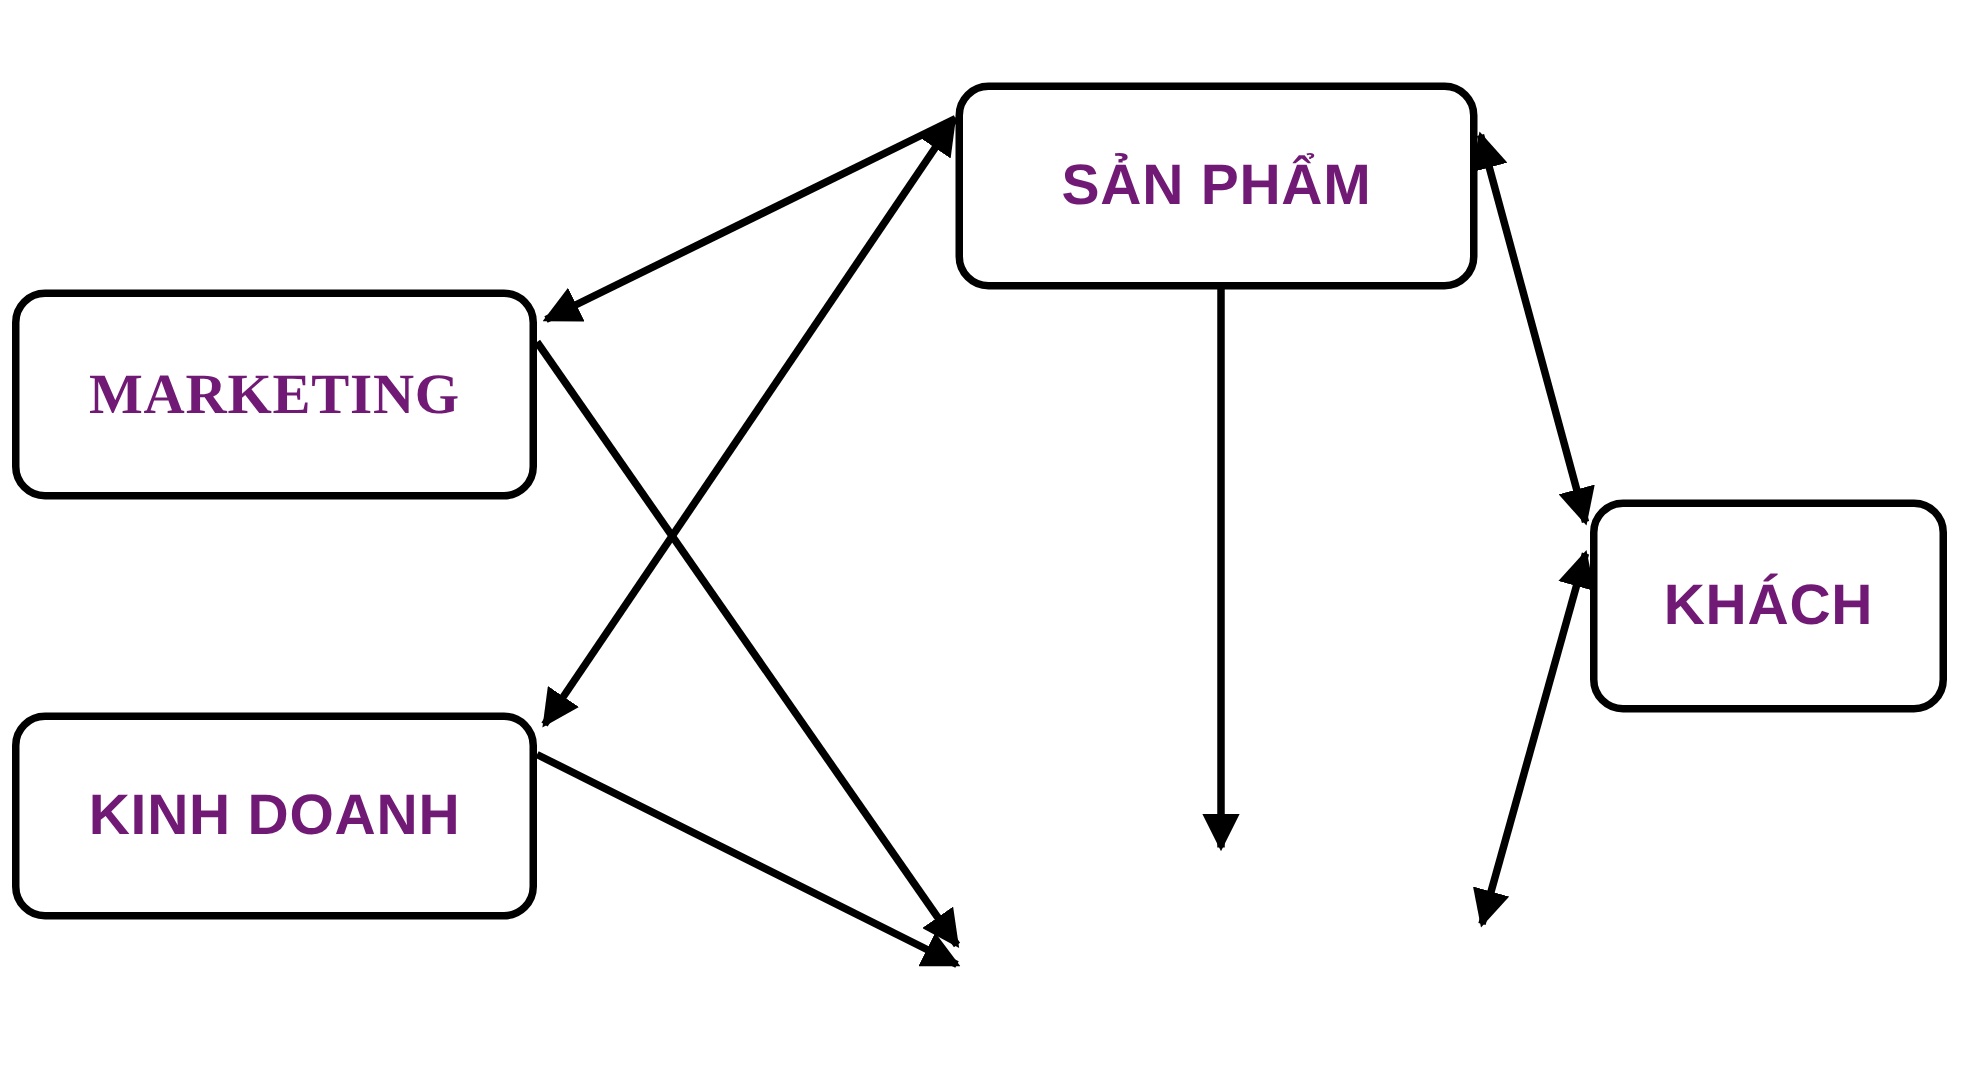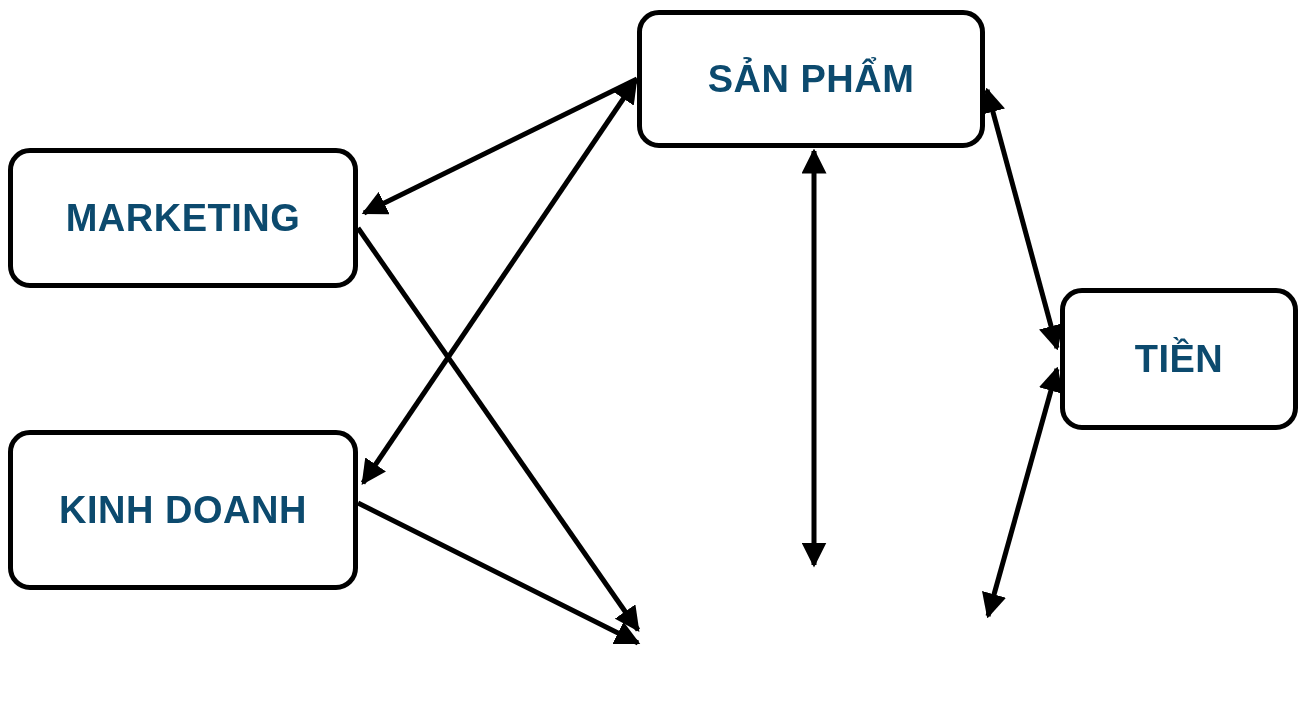--- a/index.html
+++ b/index.html
@@ -26,27 +26,28 @@
     position: absolute;
     box-sizing: border-box;
     background: #ffffff;
     border: 5px solid #000000;
     border-radius: 22px;
     display: flex;
     align-items: center;
     justify-content: center;
     font-weight: bold;
     font-size: 38px;
-    color: #0c4a6e;
+    color: #701a75;
     letter-spacing: 0.5px;
     white-space: nowrap;
+    margin-top: 45px;
   }
   .node-san-pham   { left: 637px;  top: 10px;  width: 348px; height: 138px; }
-  .node-marketing  { left: 8px;    top: 148px; width: 350px; height: 140px; }
-  .node-kinh-doanh { left: 8px;    top: 430px; width: 350px; height: 160px; }
+  .node-marketing  { left: 8px;    top: 148px; width: 350px; height: 140px; font-family: Liberation Serif, serif; }
+  .node-kinh-doanh { left: 8px;    top: 430px; width: 350px; height: 138px; }
   .node-khach-hang { left: 637px;  top: 568px; width: 350px; height: 139px; }
   .node-tien       { left: 1060px; top: 288px; width: 238px; height: 142px; }
   .edge {
     stroke: #000000;
     stroke-width: 5;
     fill: none;
   }
 </style>
 </head>
 <body>
@@ -85,16 +86,16 @@
   <div class="node node-marketing">
     <span>MARKETING</span>
   </div>
 
   <div class="node node-kinh-doanh">
     <span>KINH DOANH</span>
   </div>
 
 
   <div class="node node-tien">
-    <span>TIỀN</span>
+    <span>KHÁCH</span>
   </div>
 
 </div>
 
 </body></html>

